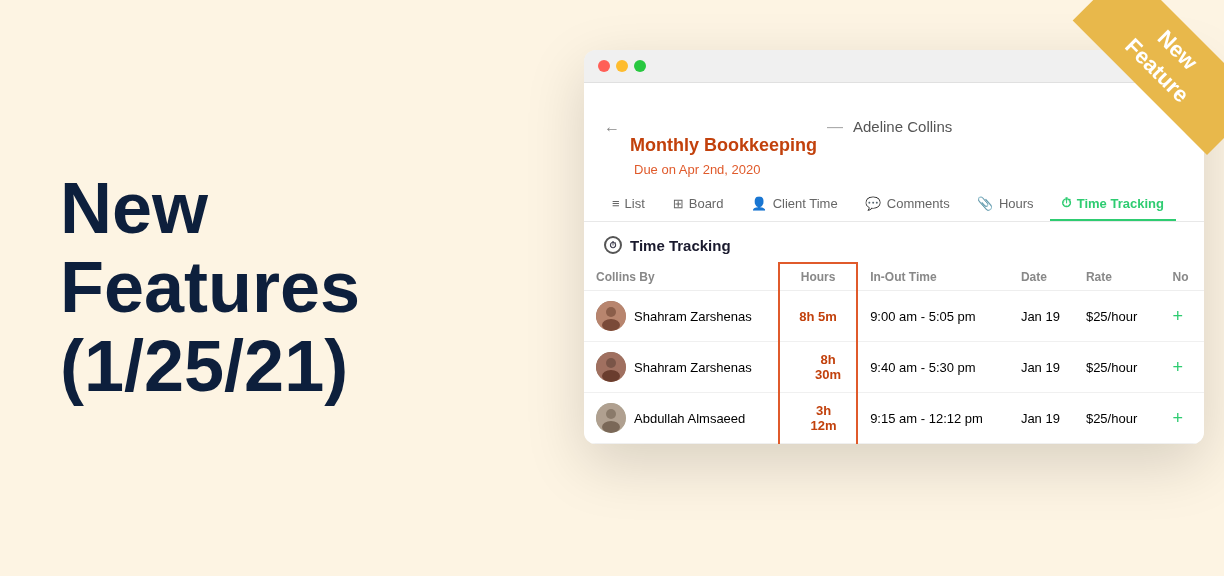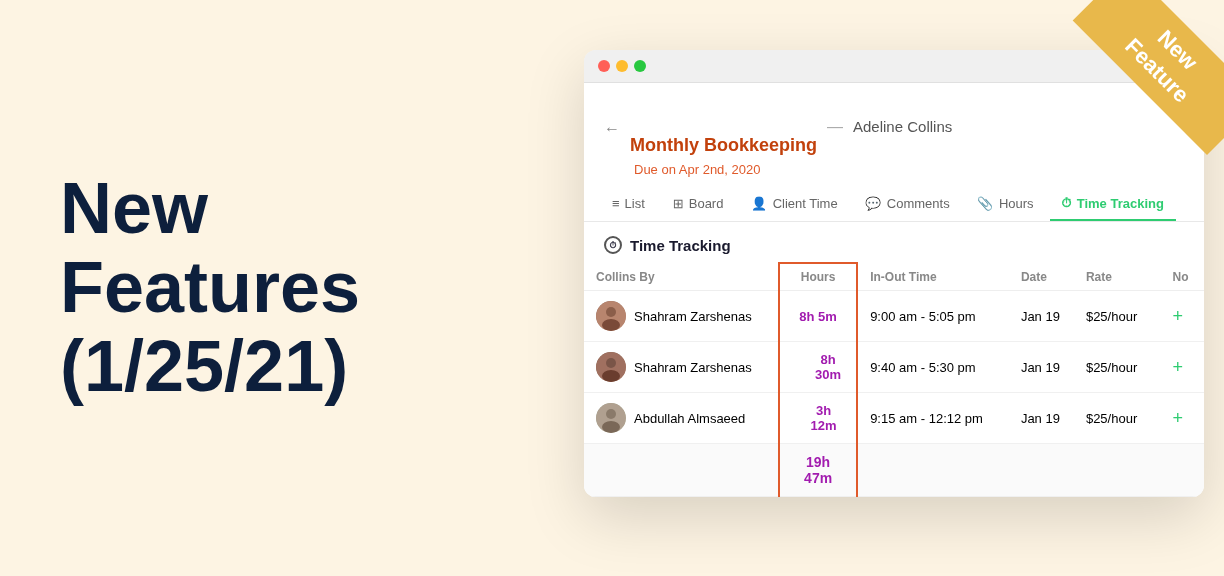--- a/index.html
+++ b/index.html
@@ -194,21 +194,21 @@
       align-items: center;
       justify-content: center;
       overflow: hidden;
     }
     .avatar svg {
       width: 30px;
       height: 30px;
     }
     .hours-col {
       font-weight: 700;
-      color: #a21caf;
+      color: #c2410c;
     }
     .hours-cell-highlight {
       background: white;
       border-left: 2px solid #e05a2b;
       border-right: 2px solid #e05a2b;
     }
     .hours-header-highlight {
       border-left: 2px solid #e05a2b;
       border-right: 2px solid #e05a2b;
       border-top: 2px solid #e05a2b;
@@ -369,21 +369,16 @@
               <span>Abdullah Almsaeed</span>
             </div>
           </td>
           <td class="hours-cell-highlight hours-col" style="text-align:center;padding-left:23px;">3h 12m</td>
           <td>9:15 am - 12:12 pm</td>
           <td>Jan 19</td>
           <td>$25/hour</td>
           <td><span class="add-btn">+</span></td>
         </tr>
 
-        <tr class="total-row">
-          <td></td>
-          <td class="hours-total-highlight hours-col" style="text-align:center;">19h 47m</td>
-          <td colspan="4"></td>
-        </tr>
       </tbody>
     </table>
   </div>
 </div>
 
 </body></html>

